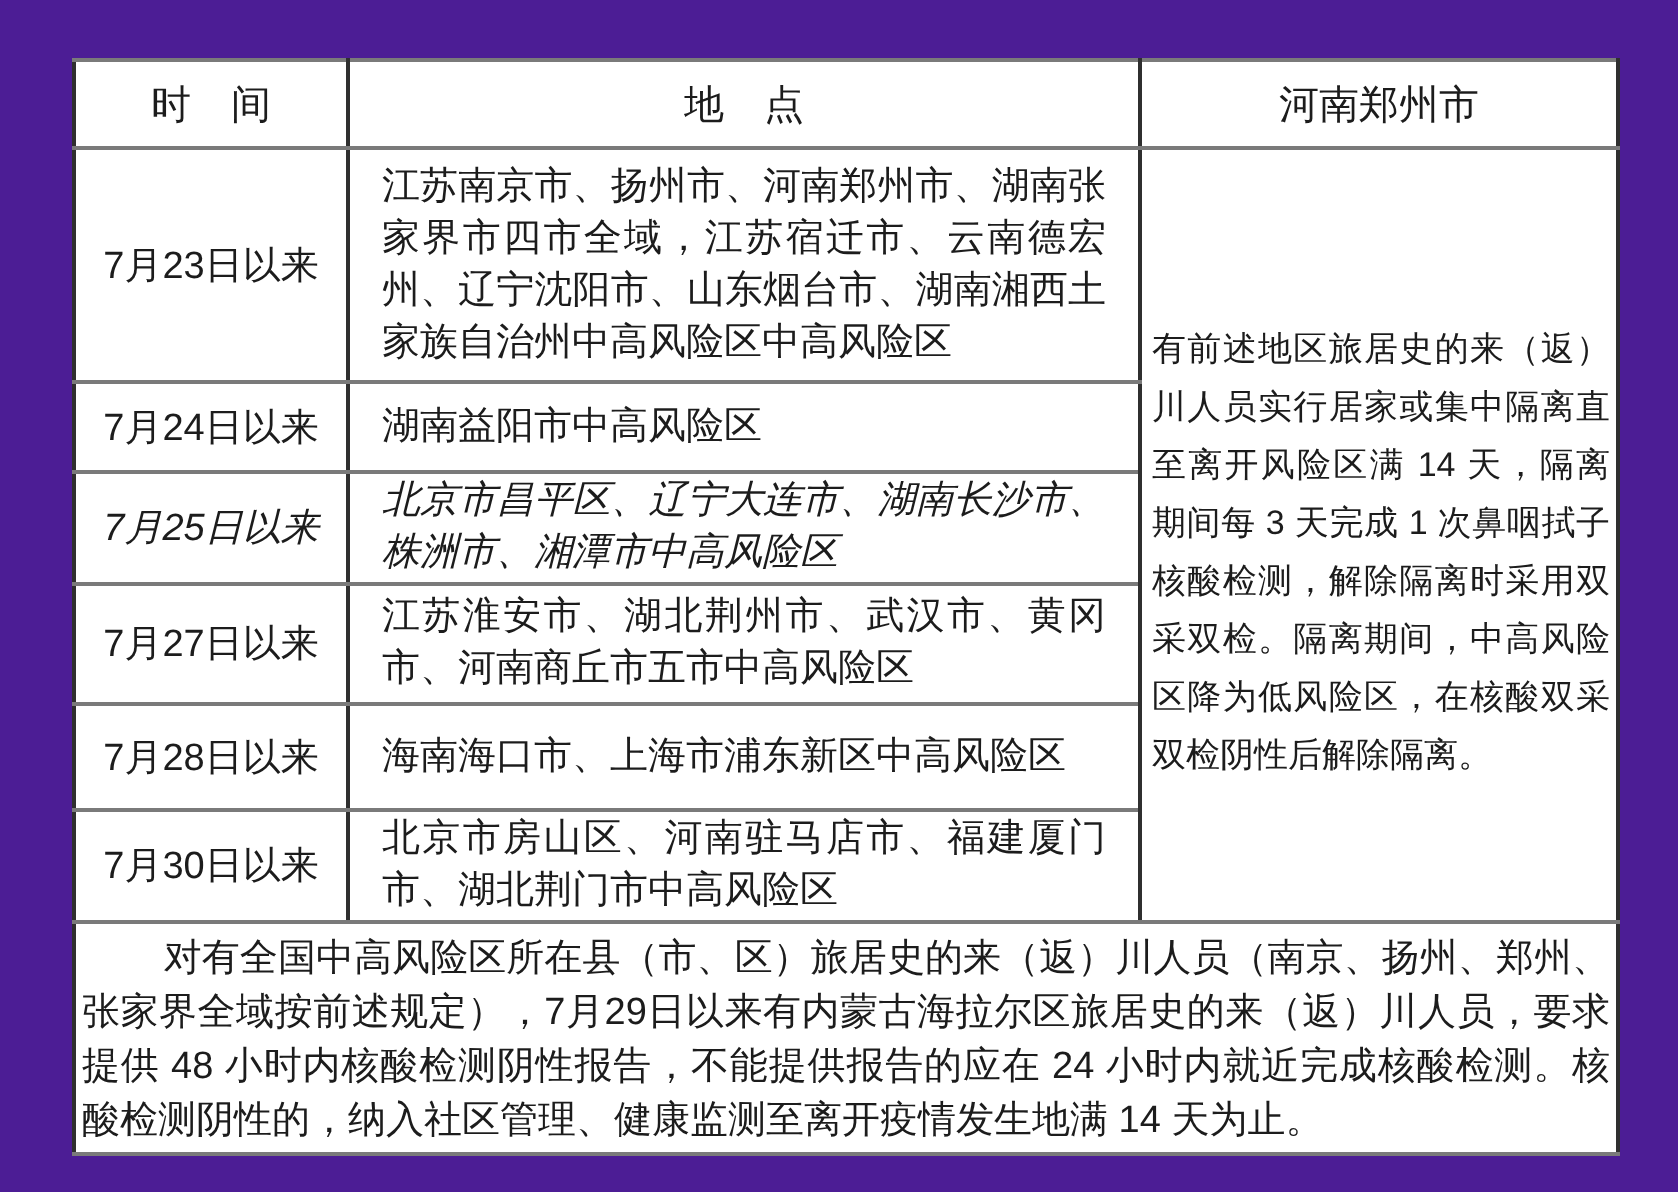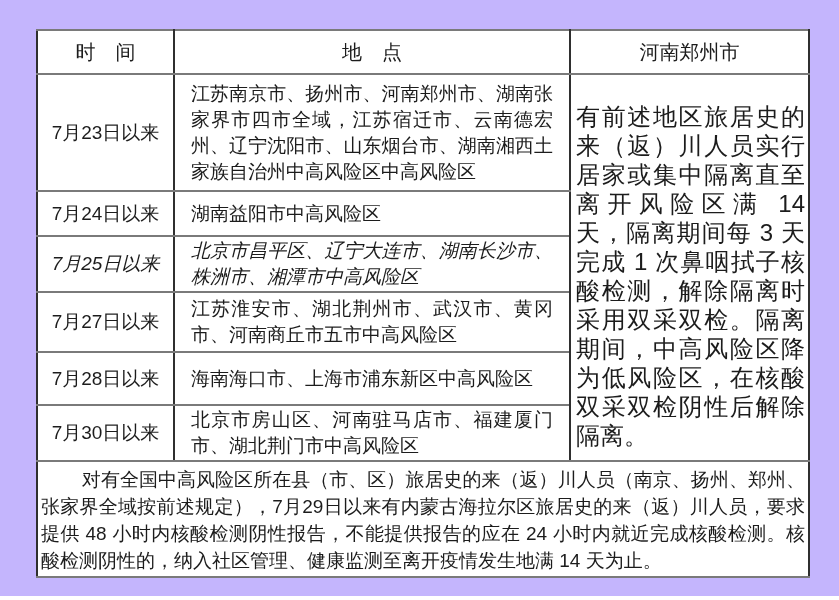--- a/index.html
+++ b/index.html
@@ -7,21 +7,21 @@
     padding: 0;
     background: #ffffff;
     width: 839px;
     height: 600px;
     overflow: hidden;
   }
   .page {
     position: relative;
     width: 839px;
     height: 596px;
-    background: #c4b5fd;
+    background: #4c1d95;
     font-family: "Liberation Sans", "DejaVu Sans", sans-serif;
     color: #1c1c1c;
   }
   table.risk-table {
     position: absolute;
     left: 36px;
     top: 29px;
     width: 772px;
     border-collapse: collapse;
     table-layout: fixed;
@@ -54,21 +54,21 @@
     padding: 0 2px;
   }
   td.loc-cell {
     font-size: 19px;
     line-height: 26px;
     text-align: justify;
     vertical-align: middle;
     padding: 1px 16px;
   }
   td.measures-cell {
-    font-size: 24px;
+    font-size: 17px;
     line-height: 29px;
     text-align: justify;
     vertical-align: middle;
     padding: 16px 3px 0 5px;
     word-break: break-all;
   }
   td.footer-cell {
     font-size: 19px;
     line-height: 27px;
     text-align: justify;

